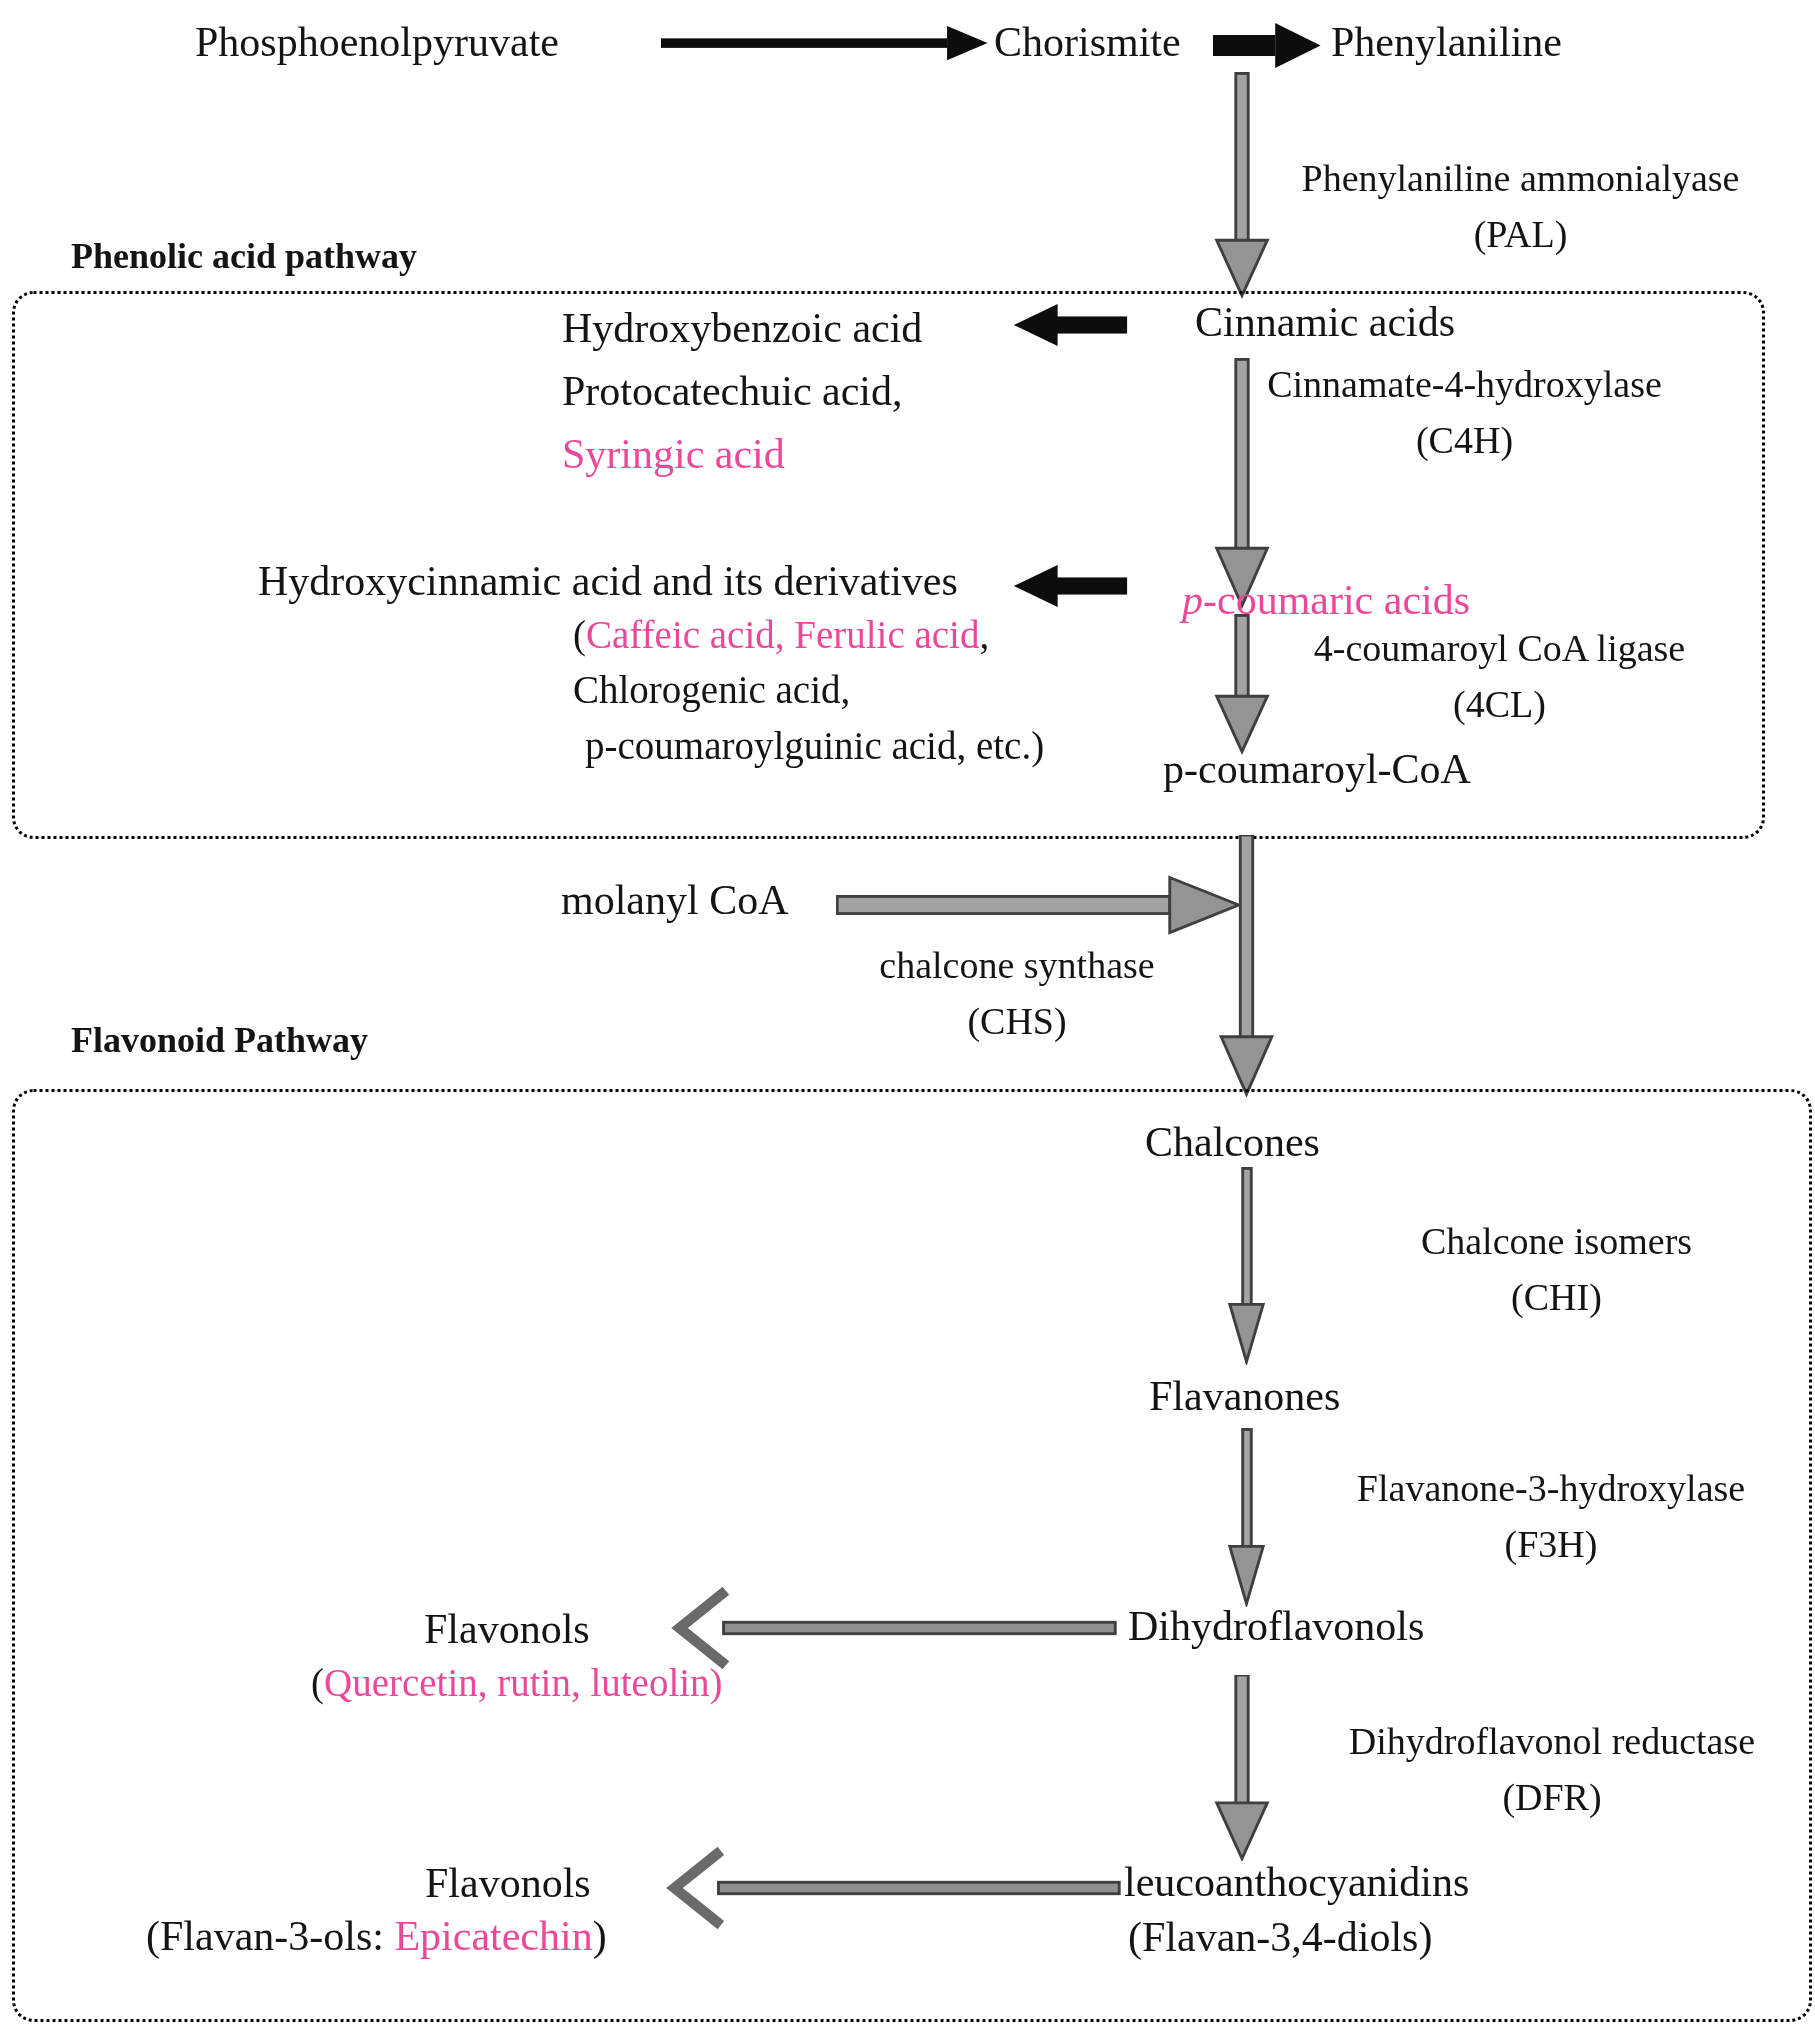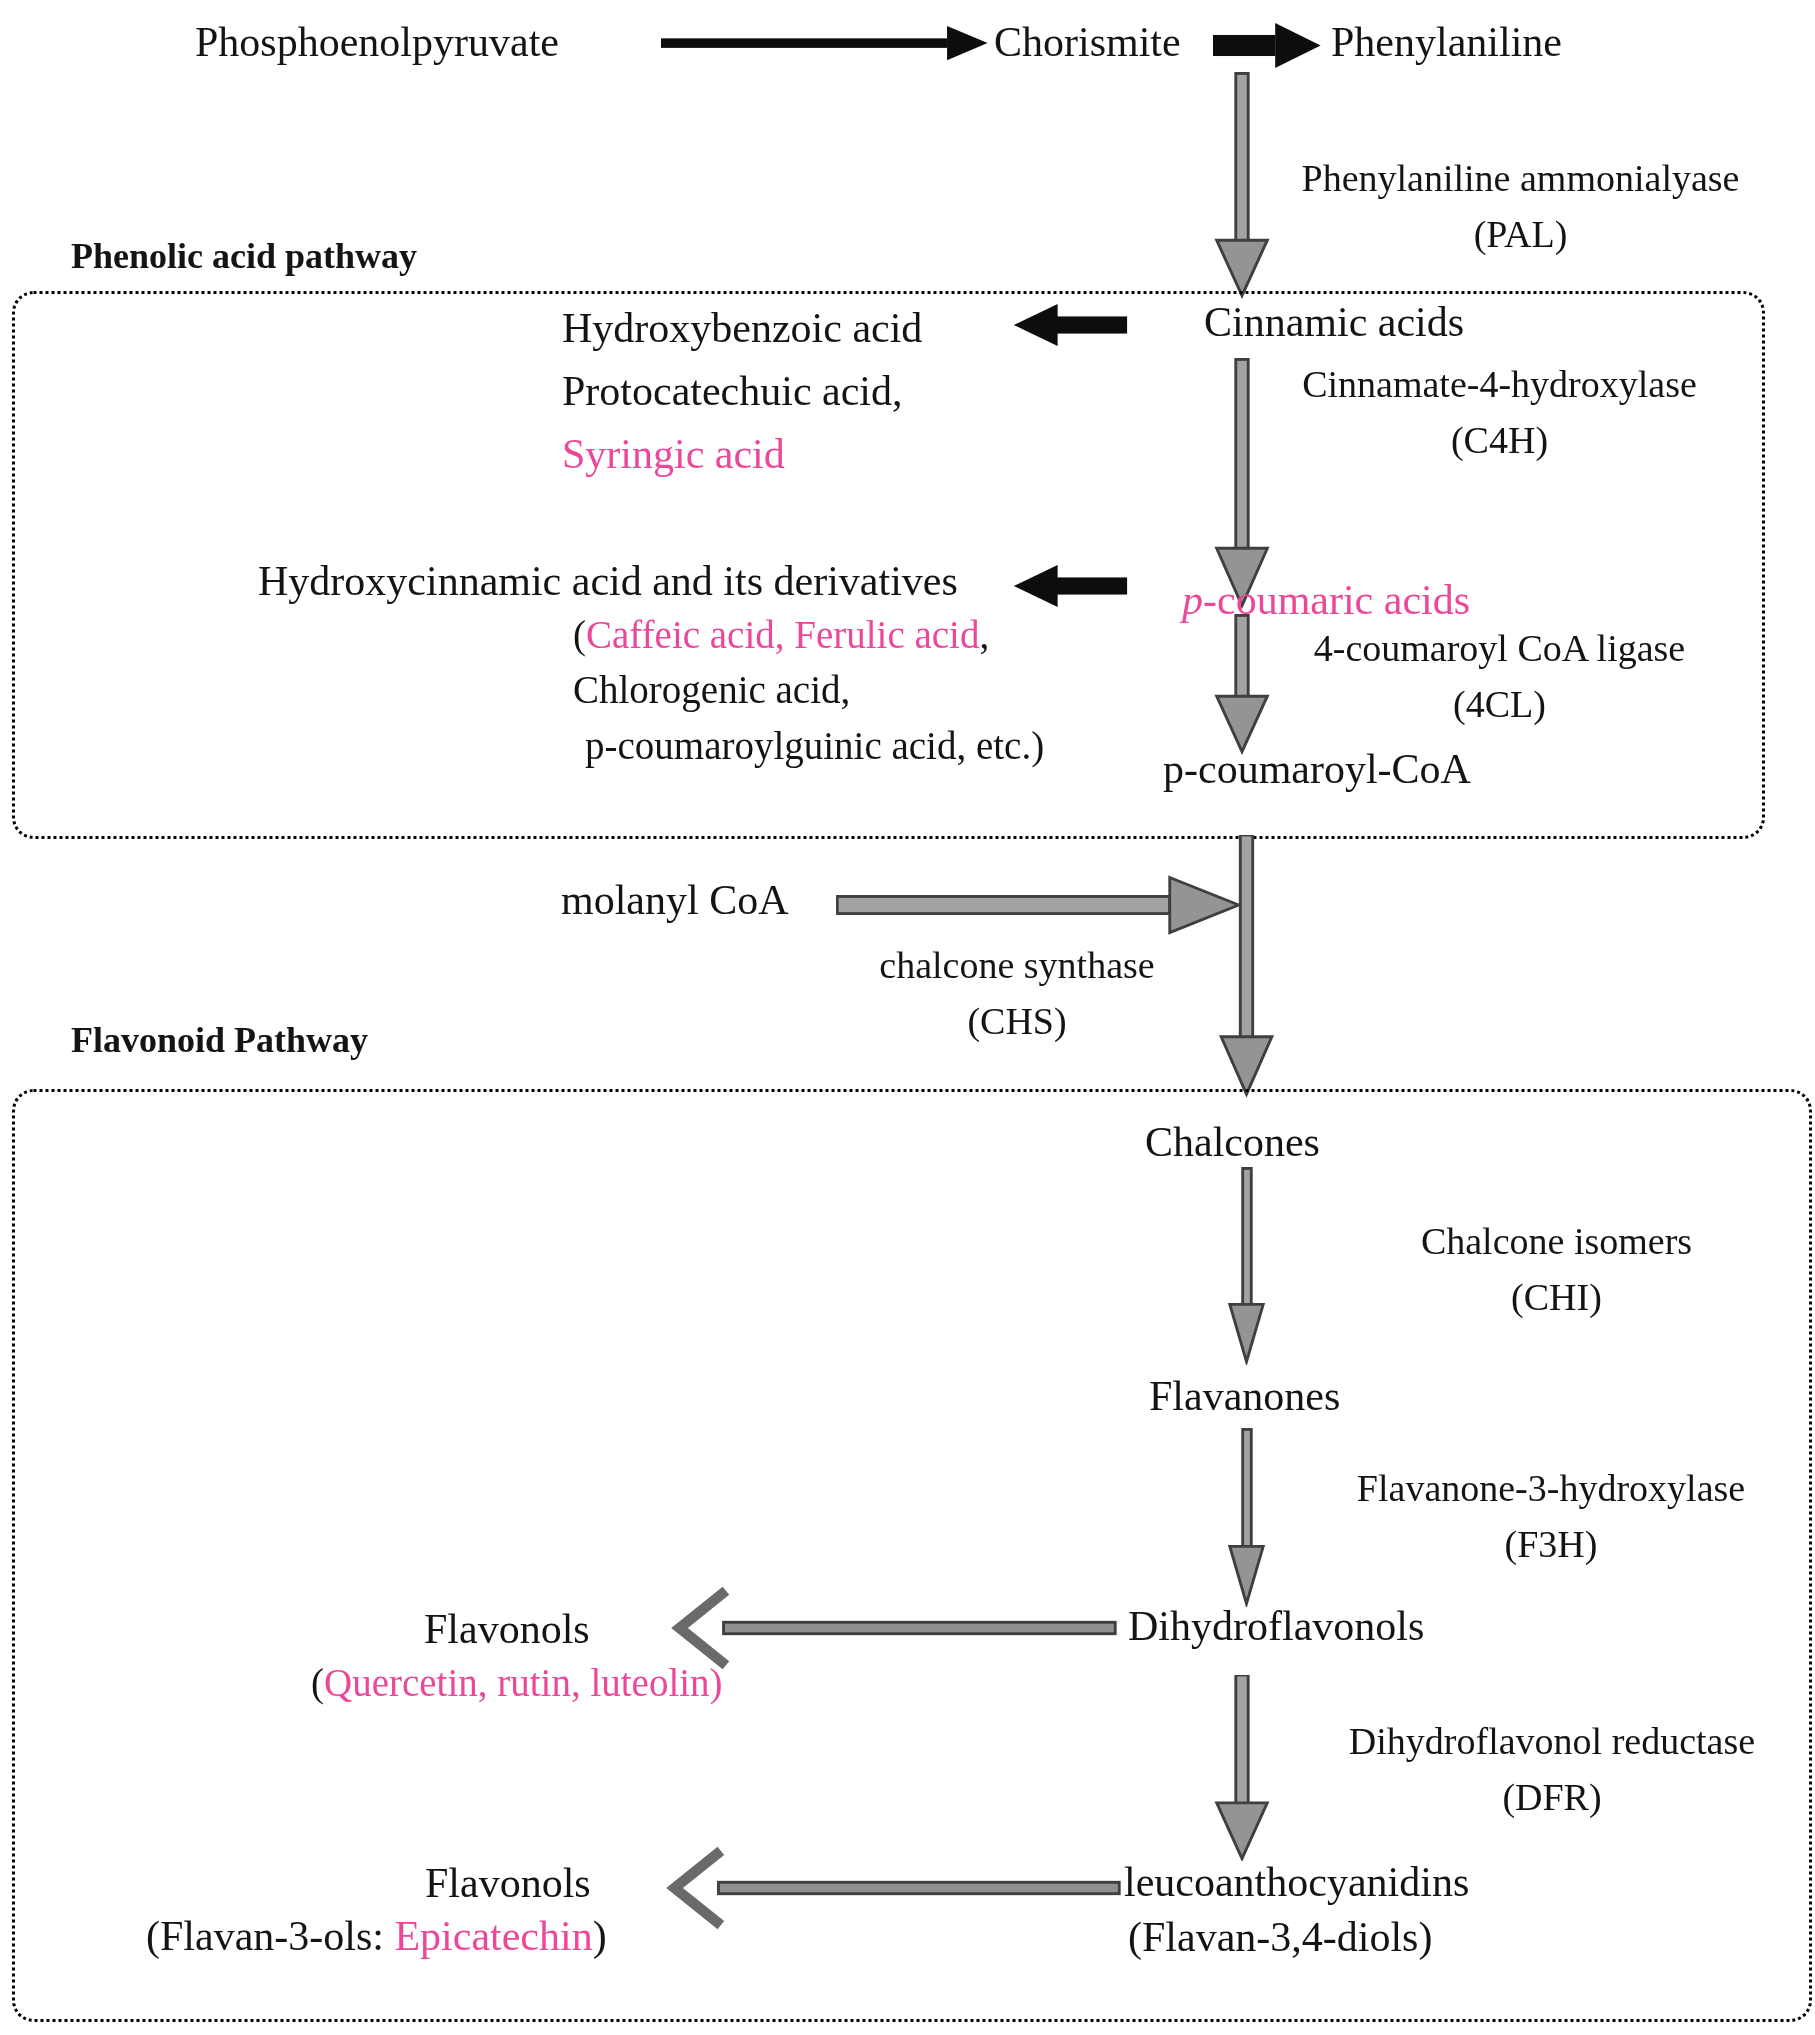--- a/index.html
+++ b/index.html
@@ -45,38 +45,38 @@
     <polygon class="head" points="22,352 128,352 75,468"></polygon>
   </svg>
   <div class="t enzyme" style="left:1251px;top:150px;width:497px;padding-left:21px;">
     <div>Phenylaniline ammonialyase</div>
     <div>(PAL)</div>
   </div>
 
   <div class="t title" style="left:71px;top:237px;">Phenolic acid pathway</div>
   <div class="box" style="left:12.4px;top:291px;width:1747px;height:542px;"></div>
 
-  <div class="t" style="left:1195px;top:299px;margin-left:9px;">Cinnamic acids</div>
+  <div class="t" style="left:1195px;top:299px;">Cinnamic acids</div>
 
   <svg class="arrow" style="left:1010px;top:301px;" width="119" height="48" viewBox="0 0 250 100">
     <polygon class="blk" points="8,50 100,6 100,94"></polygon>
     <rect class="blk" x="96" y="32" width="150" height="36"></rect>
   </svg>
 
   <div class="t lines" style="left:562px;top:297px;">
     <div>Hydroxybenzoic acid</div>
     <div>Protocatechuic acid,</div>
     <div class="red">Syringic acid</div>
   </div>
 
   <svg class="arrow" style="left:1206px;top:358px;" width="72" height="251" viewBox="0 0 150 525">
     <rect class="shaft" x="62" y="3" width="26" height="400"></rect>
     <polygon class="head" points="22,398 128,398 75,518"></polygon>
   </svg>
-  <div class="t enzyme" style="left:1251px;top:356px;width:497px;">
+  <div class="t enzyme" style="left:1216px;top:356px;width:497px;">
     <div>Cinnamate-4-hydroxylase</div>
     <div>(C4H)</div>
   </div>
 
   <div class="t" style="left:235px;top:558px;margin-left:23px;">Hydroxycinnamic acid and its derivatives</div>
 
   <svg class="arrow" style="left:1010px;top:562px;" width="119" height="48" viewBox="0 0 250 100">
     <polygon class="blk" points="8,50 100,6 100,94"></polygon>
     <rect class="blk" x="96" y="32" width="150" height="36"></rect>
   </svg>

